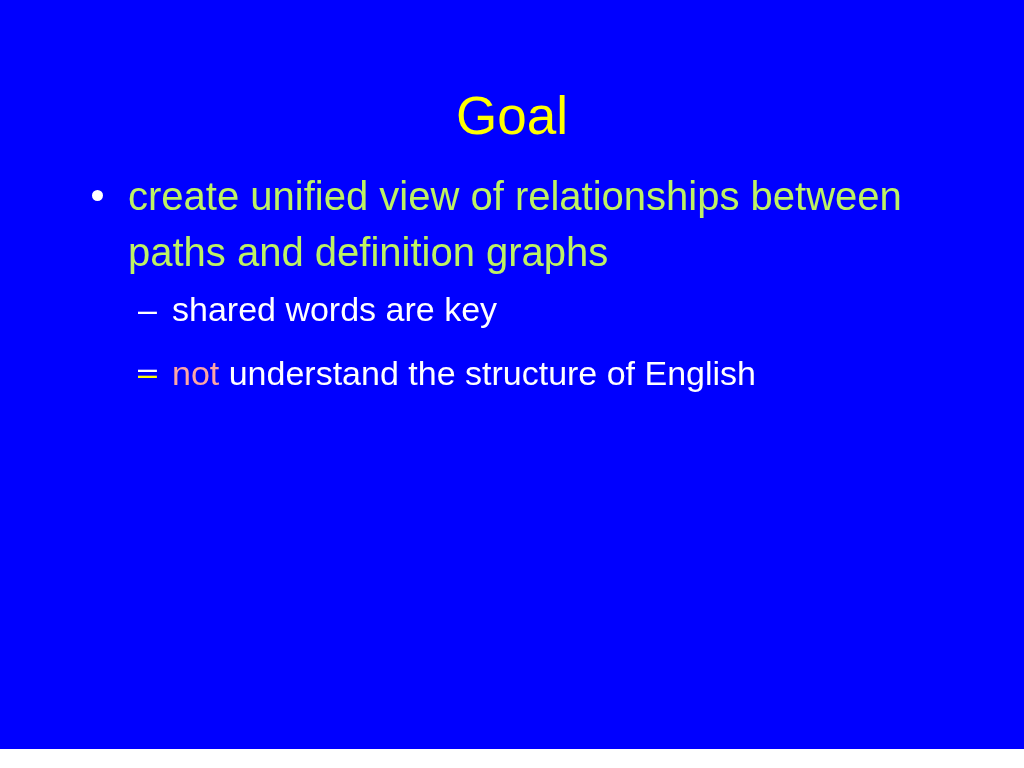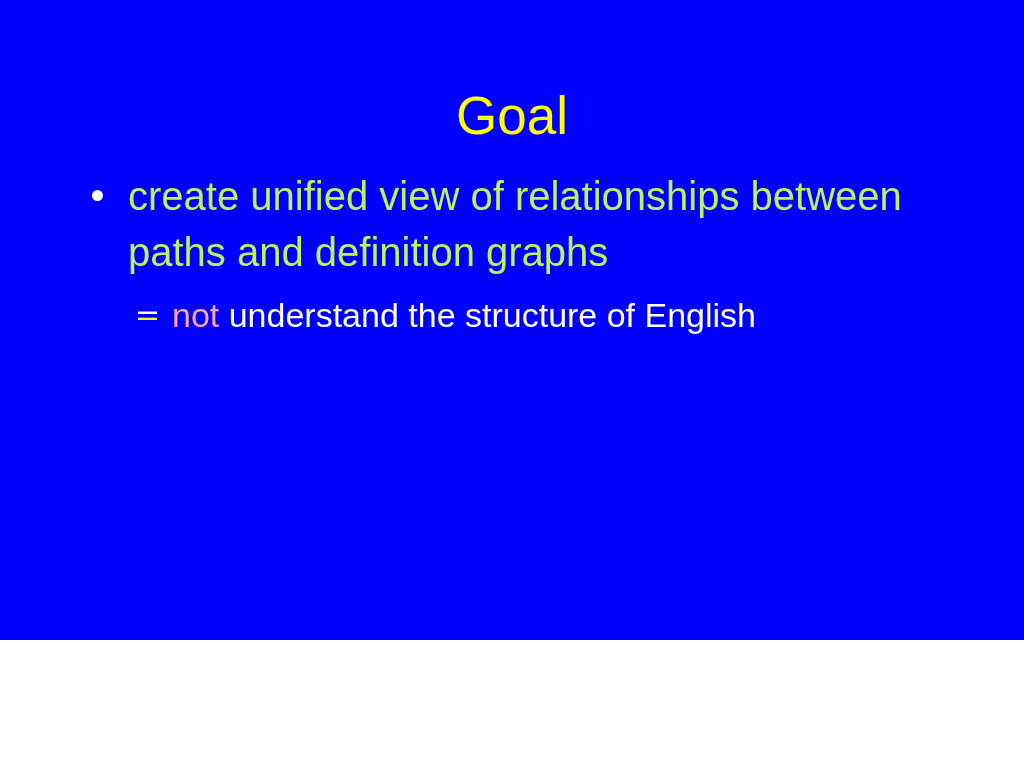--- a/index.html
+++ b/index.html
@@ -9,21 +9,21 @@
   }
   body {
     width: 1024px;
     height: 768px;
     overflow: hidden;
     font-family: "Liberation Sans", sans-serif;
   }
   .slide {
     position: relative;
     width: 1024px;
-    height: 640px;
+    height: 749px;
     background: #0000FF;
     box-sizing: border-box;
   }
   .slide-title {
     position: absolute;
     top: 52px;
     left: 0;
     width: 1024px;
     text-align: center;
     color: #FFFF00;
@@ -107,20 +107,21 @@
     <ul class="bullets">
 
       <li class="bullet-l1">
         <span class="marker-dot"></span>
         <span class="l1-text">create unified view of relationships between paths and definition graphs</span>
       </li>
 
       <ul class="sub-bullets">
         <li class="bullet-l2">
           <span class="marker-dash">–</span>
+          <span class="l2-text">shared words are key</span>
         </li>
         <li class="bullet-l2">
           <span class="marker-dash">–</span>
         </li>
       </ul>
 
       <div class="spacer-gap"></div>
 
 
       <ul class="sub-bullets">

